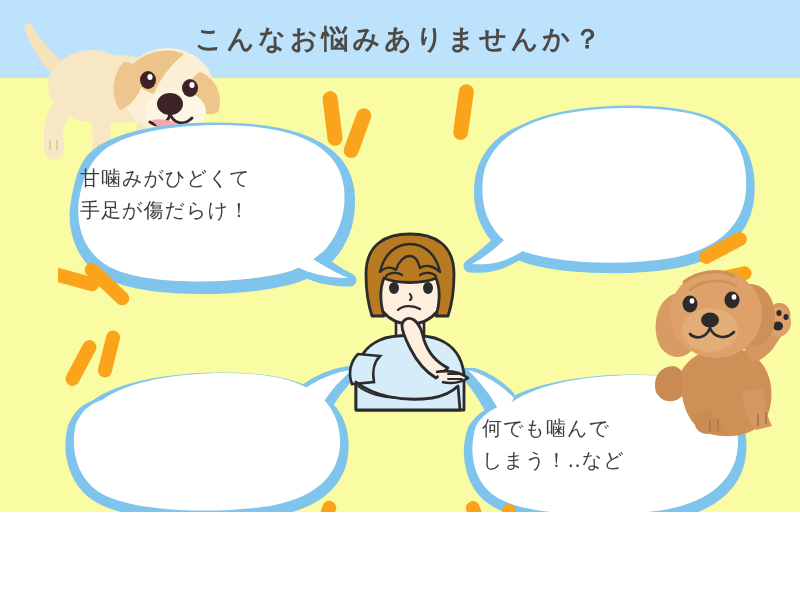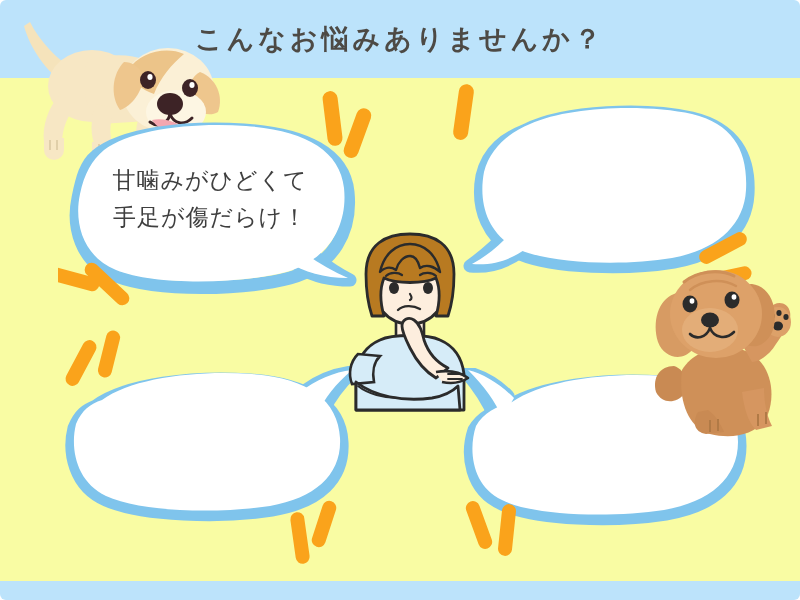--- a/index.html
+++ b/index.html
@@ -10,23 +10,22 @@
   body {
     width: 800px;
     height: 600px;
     overflow: hidden;
     font-family: "DejaVu Sans", "Liberation Sans", sans-serif;
     background: #ffffff;
   }
   #stage {
     position: relative;
     width: 800px;
-    height: 600px;
+    height: 512px;
     overflow: hidden;
-    border-radius: 6px;
   }
   .band-top, .band-bottom, .band-middle {
     position: absolute;
     left: 0;
     width: 800px;
   }
   .band-top   { top: 0;    height: 78px;  background: #bce3fb; }
   .band-middle{ top: 78px; height: 503px; background: #f9fca3; }
   .band-bottom{ top: 581px;height: 19px;  background: #bce3fb; }
 
@@ -47,24 +46,23 @@
   }
 
   .art {
     position: absolute;
     pointer-events: none;
   }
 
   .bubble-text {
     position: absolute;
     color: #3f3f3f;
-    font-size: 23px;
+    font-size: 20px;
     line-height: 1.62;
     letter-spacing: 1px;
-    text-align: center;
     white-space: pre-line;
     font-weight: 500;
   }
   svg { display: block; }
 </style>
 </head>
 <body>
 
 <div id="stage">
 
@@ -148,20 +146,22 @@
   </svg>
 
   <svg class="art" style="left:452px; top:368px;" width="300" height="160" viewBox="0 0 300 160">
     <path d="M54 40 C86 18 154 10 210 14 C262 18 288 40 288 78 C288 114 262 138 214 146
              C162 154 84 152 50 136 C18 122 14 86 22 62 C30 48 42 44 54 40 Z" fill="none" stroke="#7fc4ec" stroke-width="13" stroke-linecap="round" stroke-linejoin="round"></path>
     <path d="M56 28 C44 16 30 8 14 4 C26 18 36 32 42 48" fill="none" stroke="#7fc4ec" stroke-width="13" stroke-linecap="round" stroke-linejoin="round"></path>
     <path d="M60 34 C92 12 156 4 212 8 C264 12 286 36 286 74 C286 110 258 134 212 142
              C158 150 82 148 50 132 C20 118 16 82 24 58 C32 44 46 38 60 34 Z" fill="#ffffff"></path>
     <path d="M62 30 C48 16 32 6 16 2 C32 18 44 34 50 50 Z" fill="#ffffff"></path>
   </svg>
+  <div class="bubble-text" style="left:482px; top:412px; width:240px;">何でも噛んで
+しまう！‥など</div>
 
   <svg class="art" style="left:305px; top:85px;" width="100" height="80" viewBox="0 0 100 80">
     <rect x="20" y="6" width="15" height="55" rx="7.5" fill="#faa31b" transform="rotate(-7 27 33)"></rect>
     <rect x="45" y="22" width="15" height="52" rx="7.5" fill="#faa31b" transform="rotate(20 52 48)"></rect>
   </svg>
   <svg class="art" style="left:432px; top:80px;" width="80" height="80" viewBox="0 0 80 80">
     <rect x="24" y="4" width="15" height="56" rx="7.5" fill="#faa31b" transform="rotate(8 31 32)"></rect>
   </svg>
   <svg class="art" style="left:58px; top:232px;" width="110" height="80" viewBox="0 0 110 80">
     <rect x="8" y="20" width="14" height="54" rx="7" fill="#faa31b" transform="rotate(-75 15 47)"></rect>

